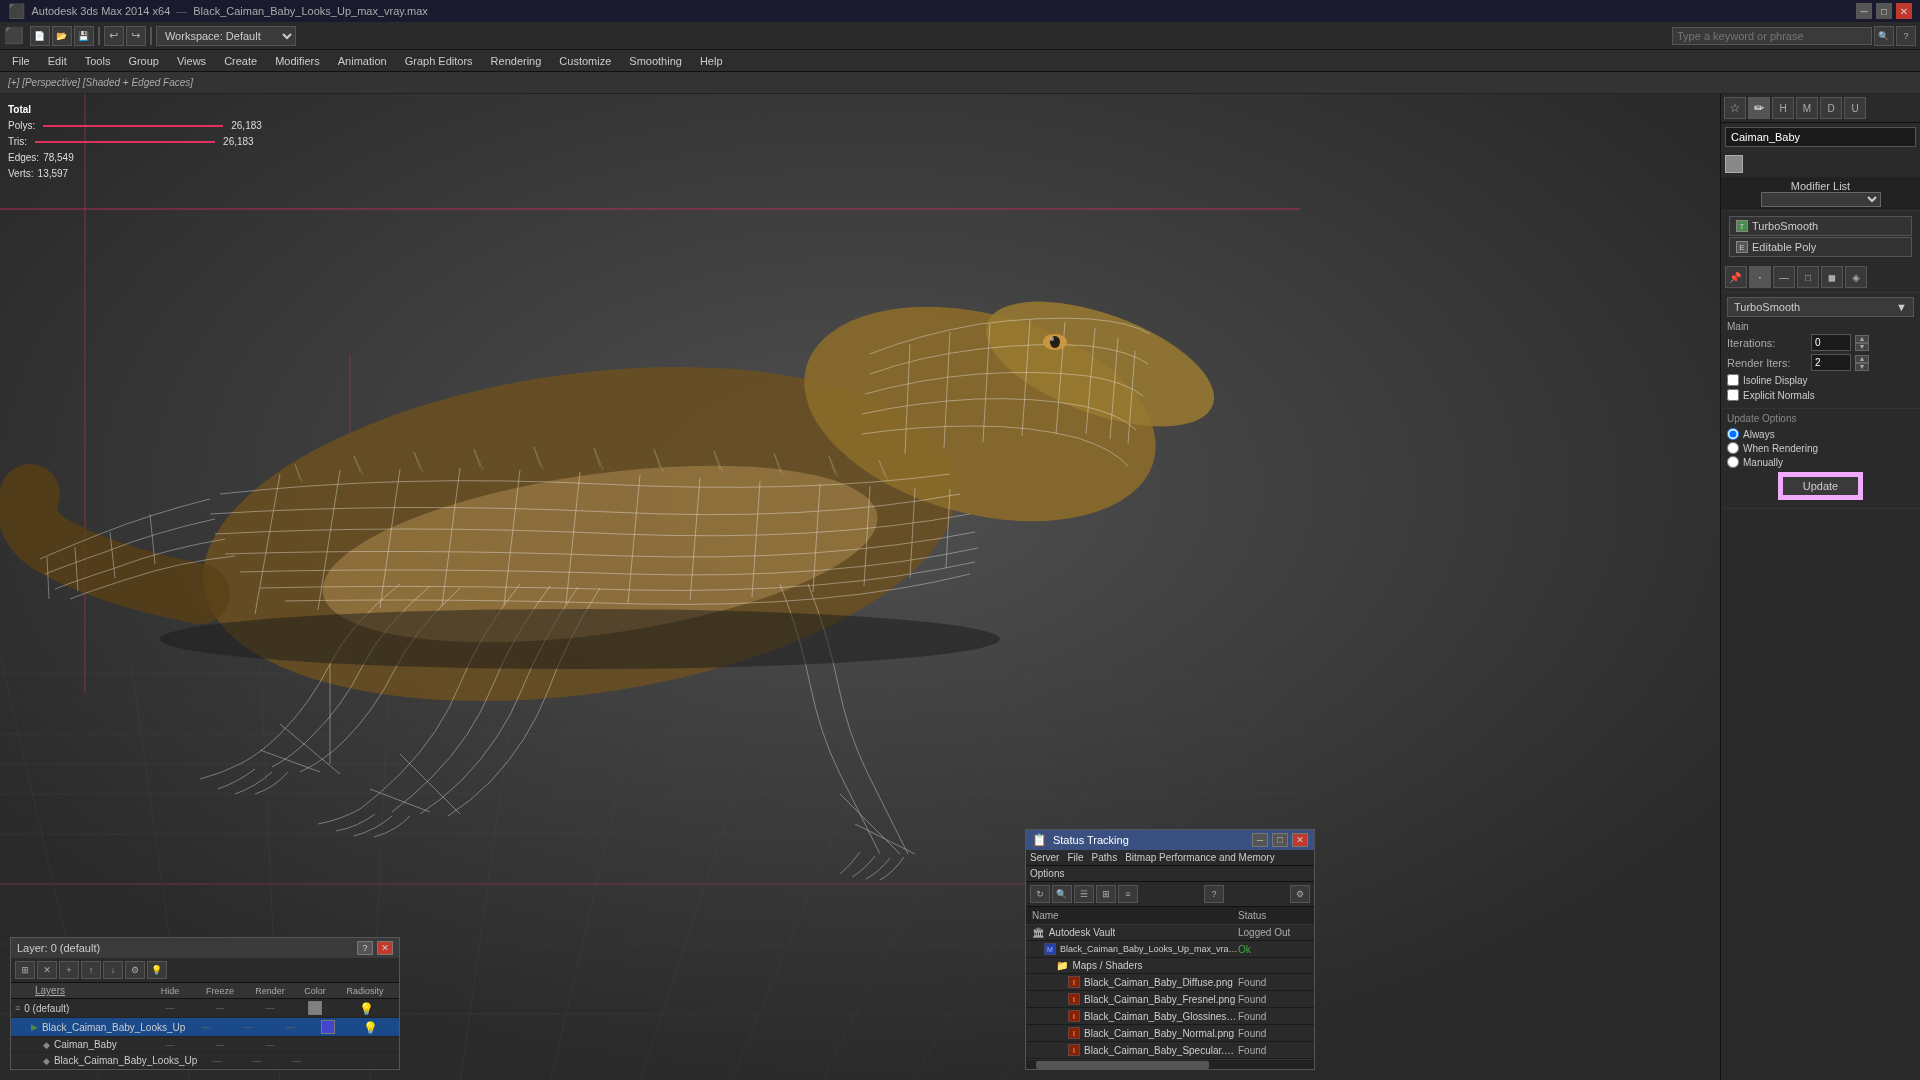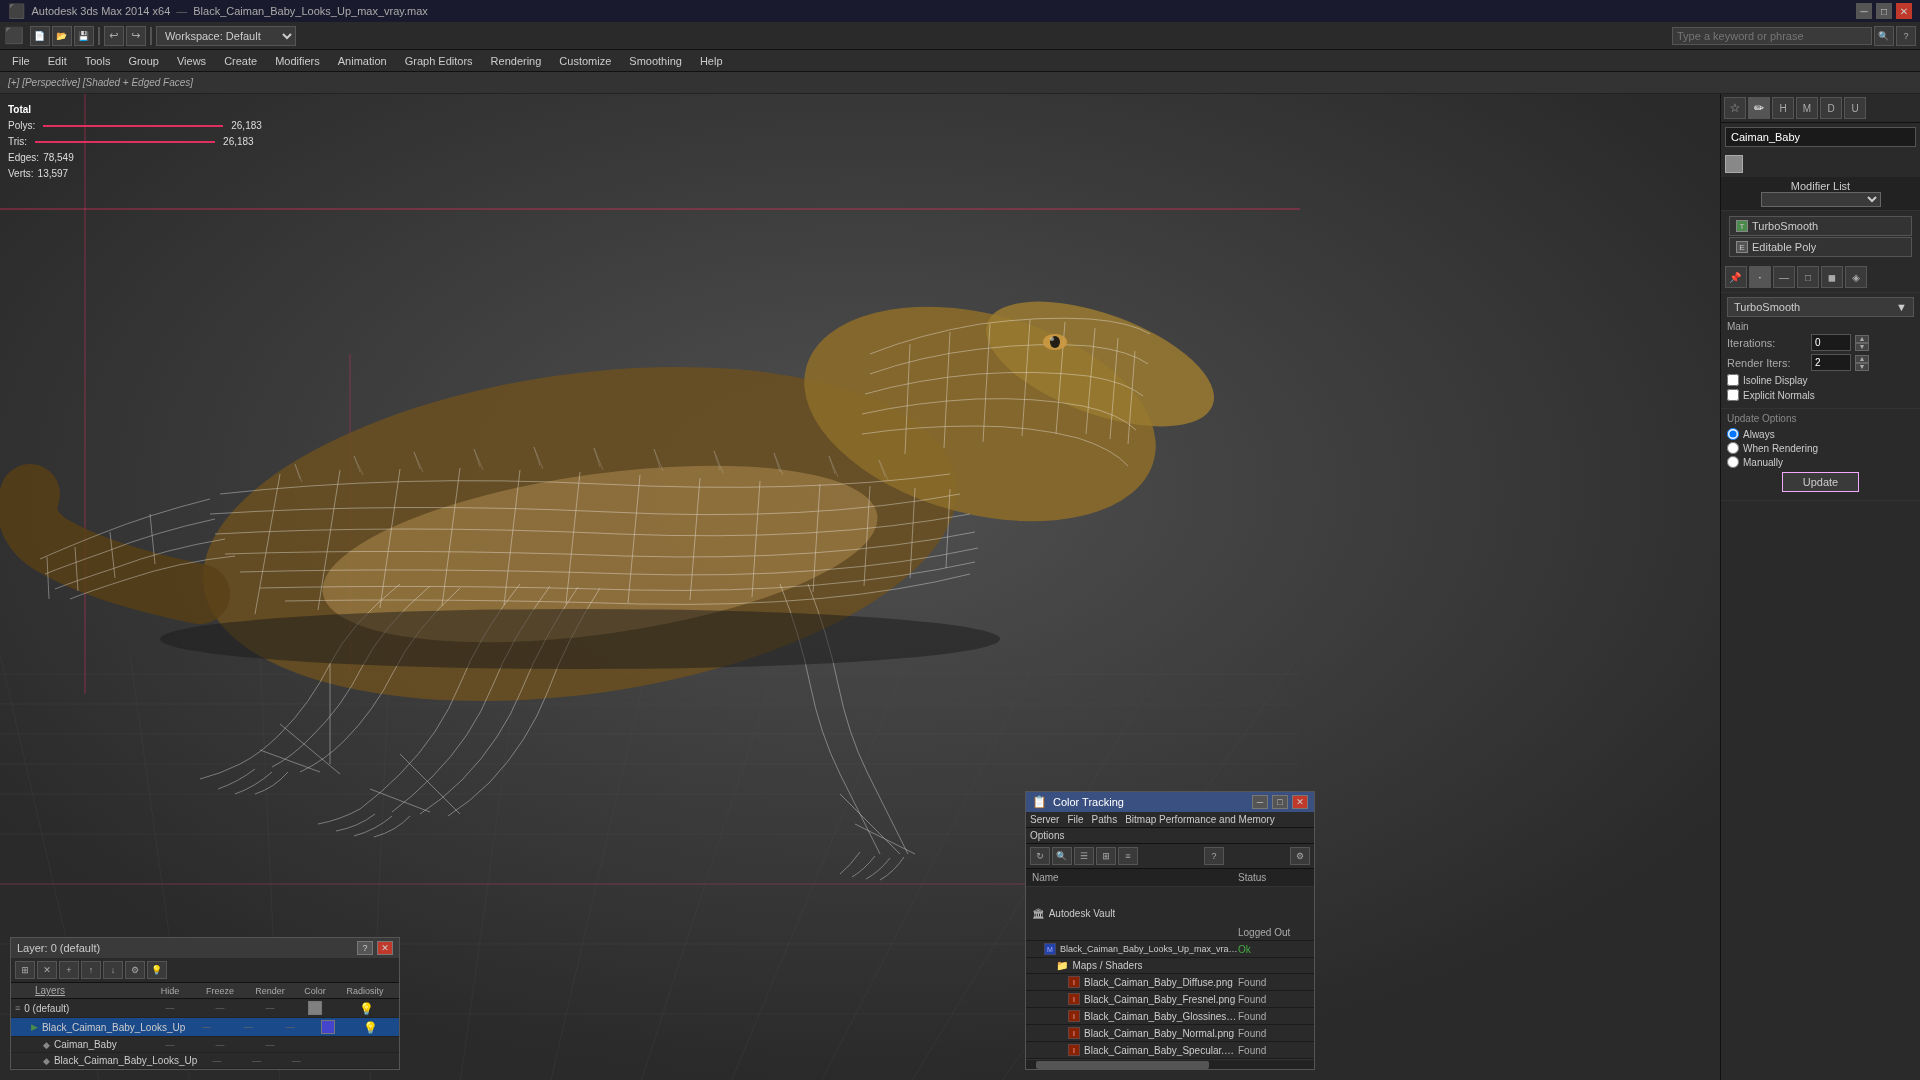--- a/index.html
+++ b/index.html
@@ -238,21 +238,21 @@
       gap: 4px;
       margin-bottom: 2px;
       font-size: 10px;
       color: #ccc;
     }
     .radio-row input { width: 12px; height: 12px; margin: 0; cursor: pointer; }
 
     
     .update-btn {
       background: #3a3a3a;
-      border: 1px solid #f0abfc;
+      border: 5px solid #f0abfc;
       color: #ccc;
       font-size: 11px;
       padding: 3px 20px;
       cursor: pointer;
       margin: 4px auto;
       display: block;
     }
 
     
     #layers-panel {
@@ -421,21 +421,21 @@
       font-size: 10px;
       color: #ccc;
       border-bottom: 1px solid #1a1a1a;
     }
     .asset-row .col-name { flex: 1; display: flex; align-items: center; gap: 4px; overflow: hidden; }
     .asset-row .col-status { width: 70px; font-size: 10px; }
     .asset-row .col-name span { white-space: nowrap; overflow: hidden; text-overflow: ellipsis; }
     .asset-icon { font-size: 10px; }
     .status-ok { color: #4a4; }
     .status-found { color: #aaa; }
-    .status-logged { color: #aaa; margin-top: 38px; }
+    .status-logged { color: #aaa; }
     .file-icon-max { width: 12px; height: 12px; background: #2244aa; border: 1px solid #446; display: flex; align-items: center; justify-content: center; font-size: 7px; color: #aaf; flex-shrink: 0; }
     .file-icon-img { width: 12px; height: 12px; background: #882200; border: 1px solid #644; display: flex; align-items: center; justify-content: center; font-size: 7px; color: #faa; flex-shrink: 0; }
     .folder-icon { font-size: 10px; color: #cc8; }
     .asset-scroll-bar {
       height: 10px;
       background: #222;
       border-top: 1px solid #333;
       position: relative;
       overflow: hidden;
     }
@@ -925,21 +925,21 @@
       </div>
     <div class="col-color"></div>
     <div class="col-radio"></div>
   </div>
 </div>
 
 <div id="asset-panel">
   <div class="panel-titlebar">
     <div style="display:flex;align-items:center;gap:6px;">
       <span style="font-size:12px;">📋</span>
-      <span>Color Tracking</span>
+      <span>Status Tracking</span>
     </div>
     <div class="panel-controls">
       <div class="panel-btn">─</div>
       <div class="panel-btn">□</div>
       <div class="panel-btn close">✕</div>
     </div>
   </div>
 
   <div class="menu-bar">
     <span>Server</span>

